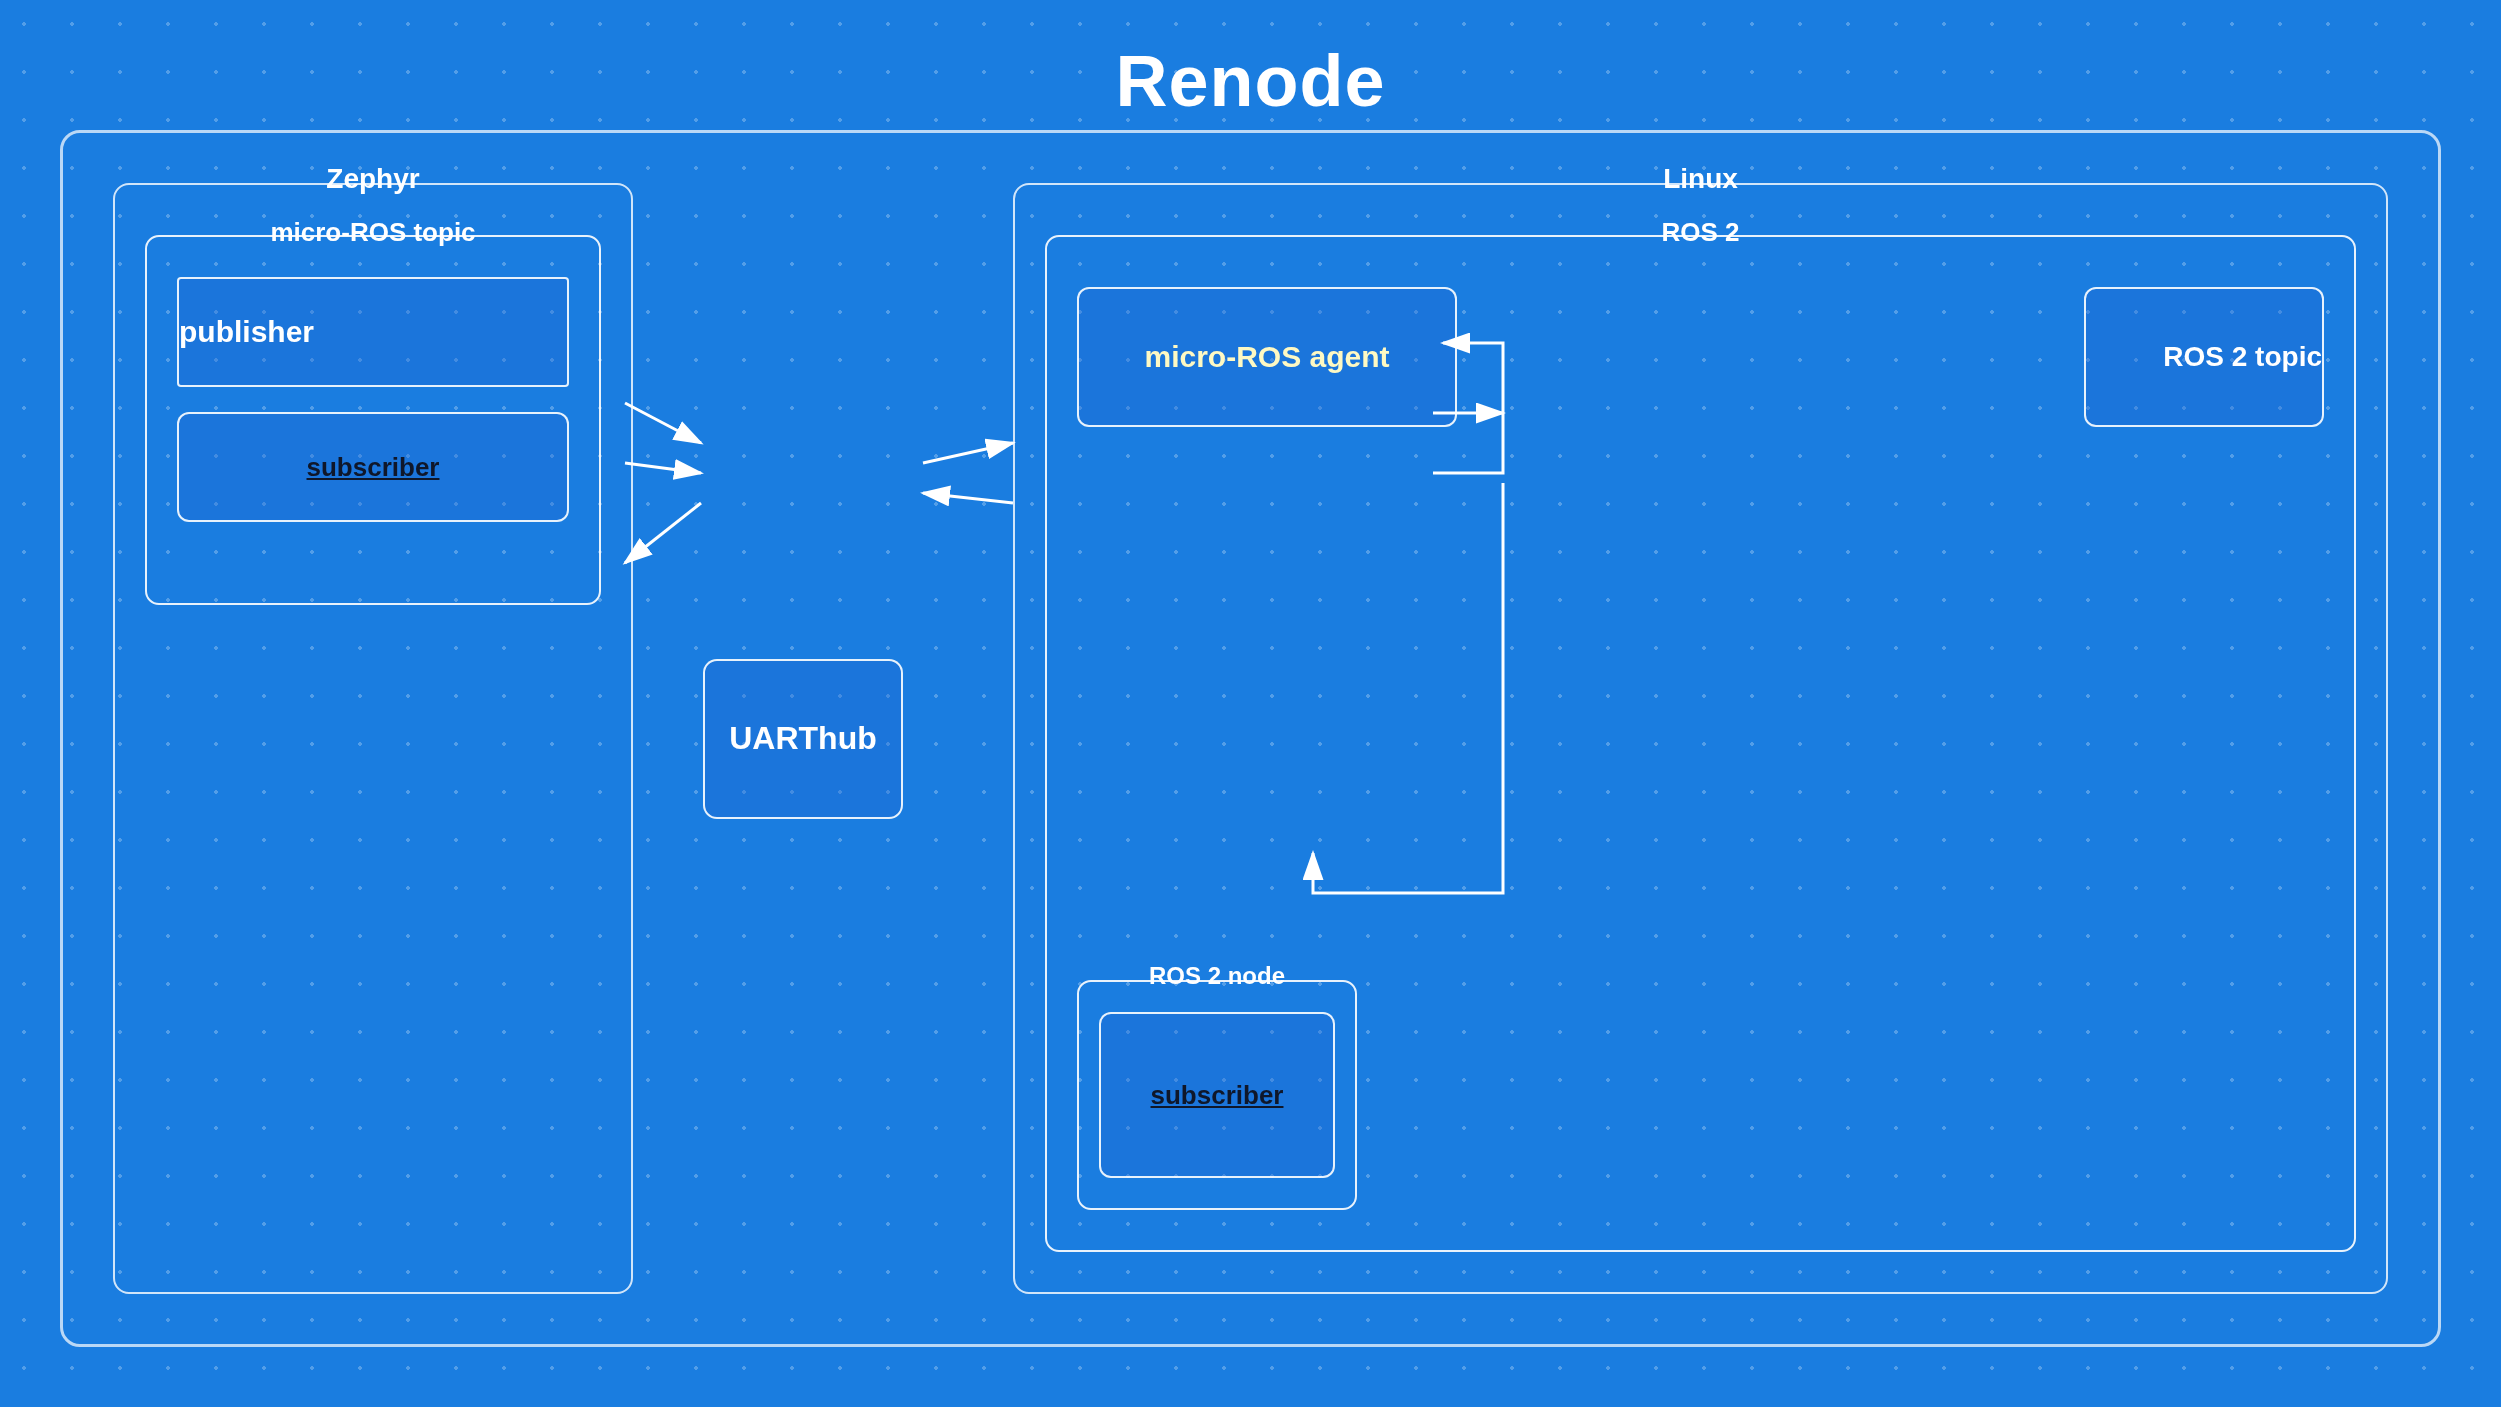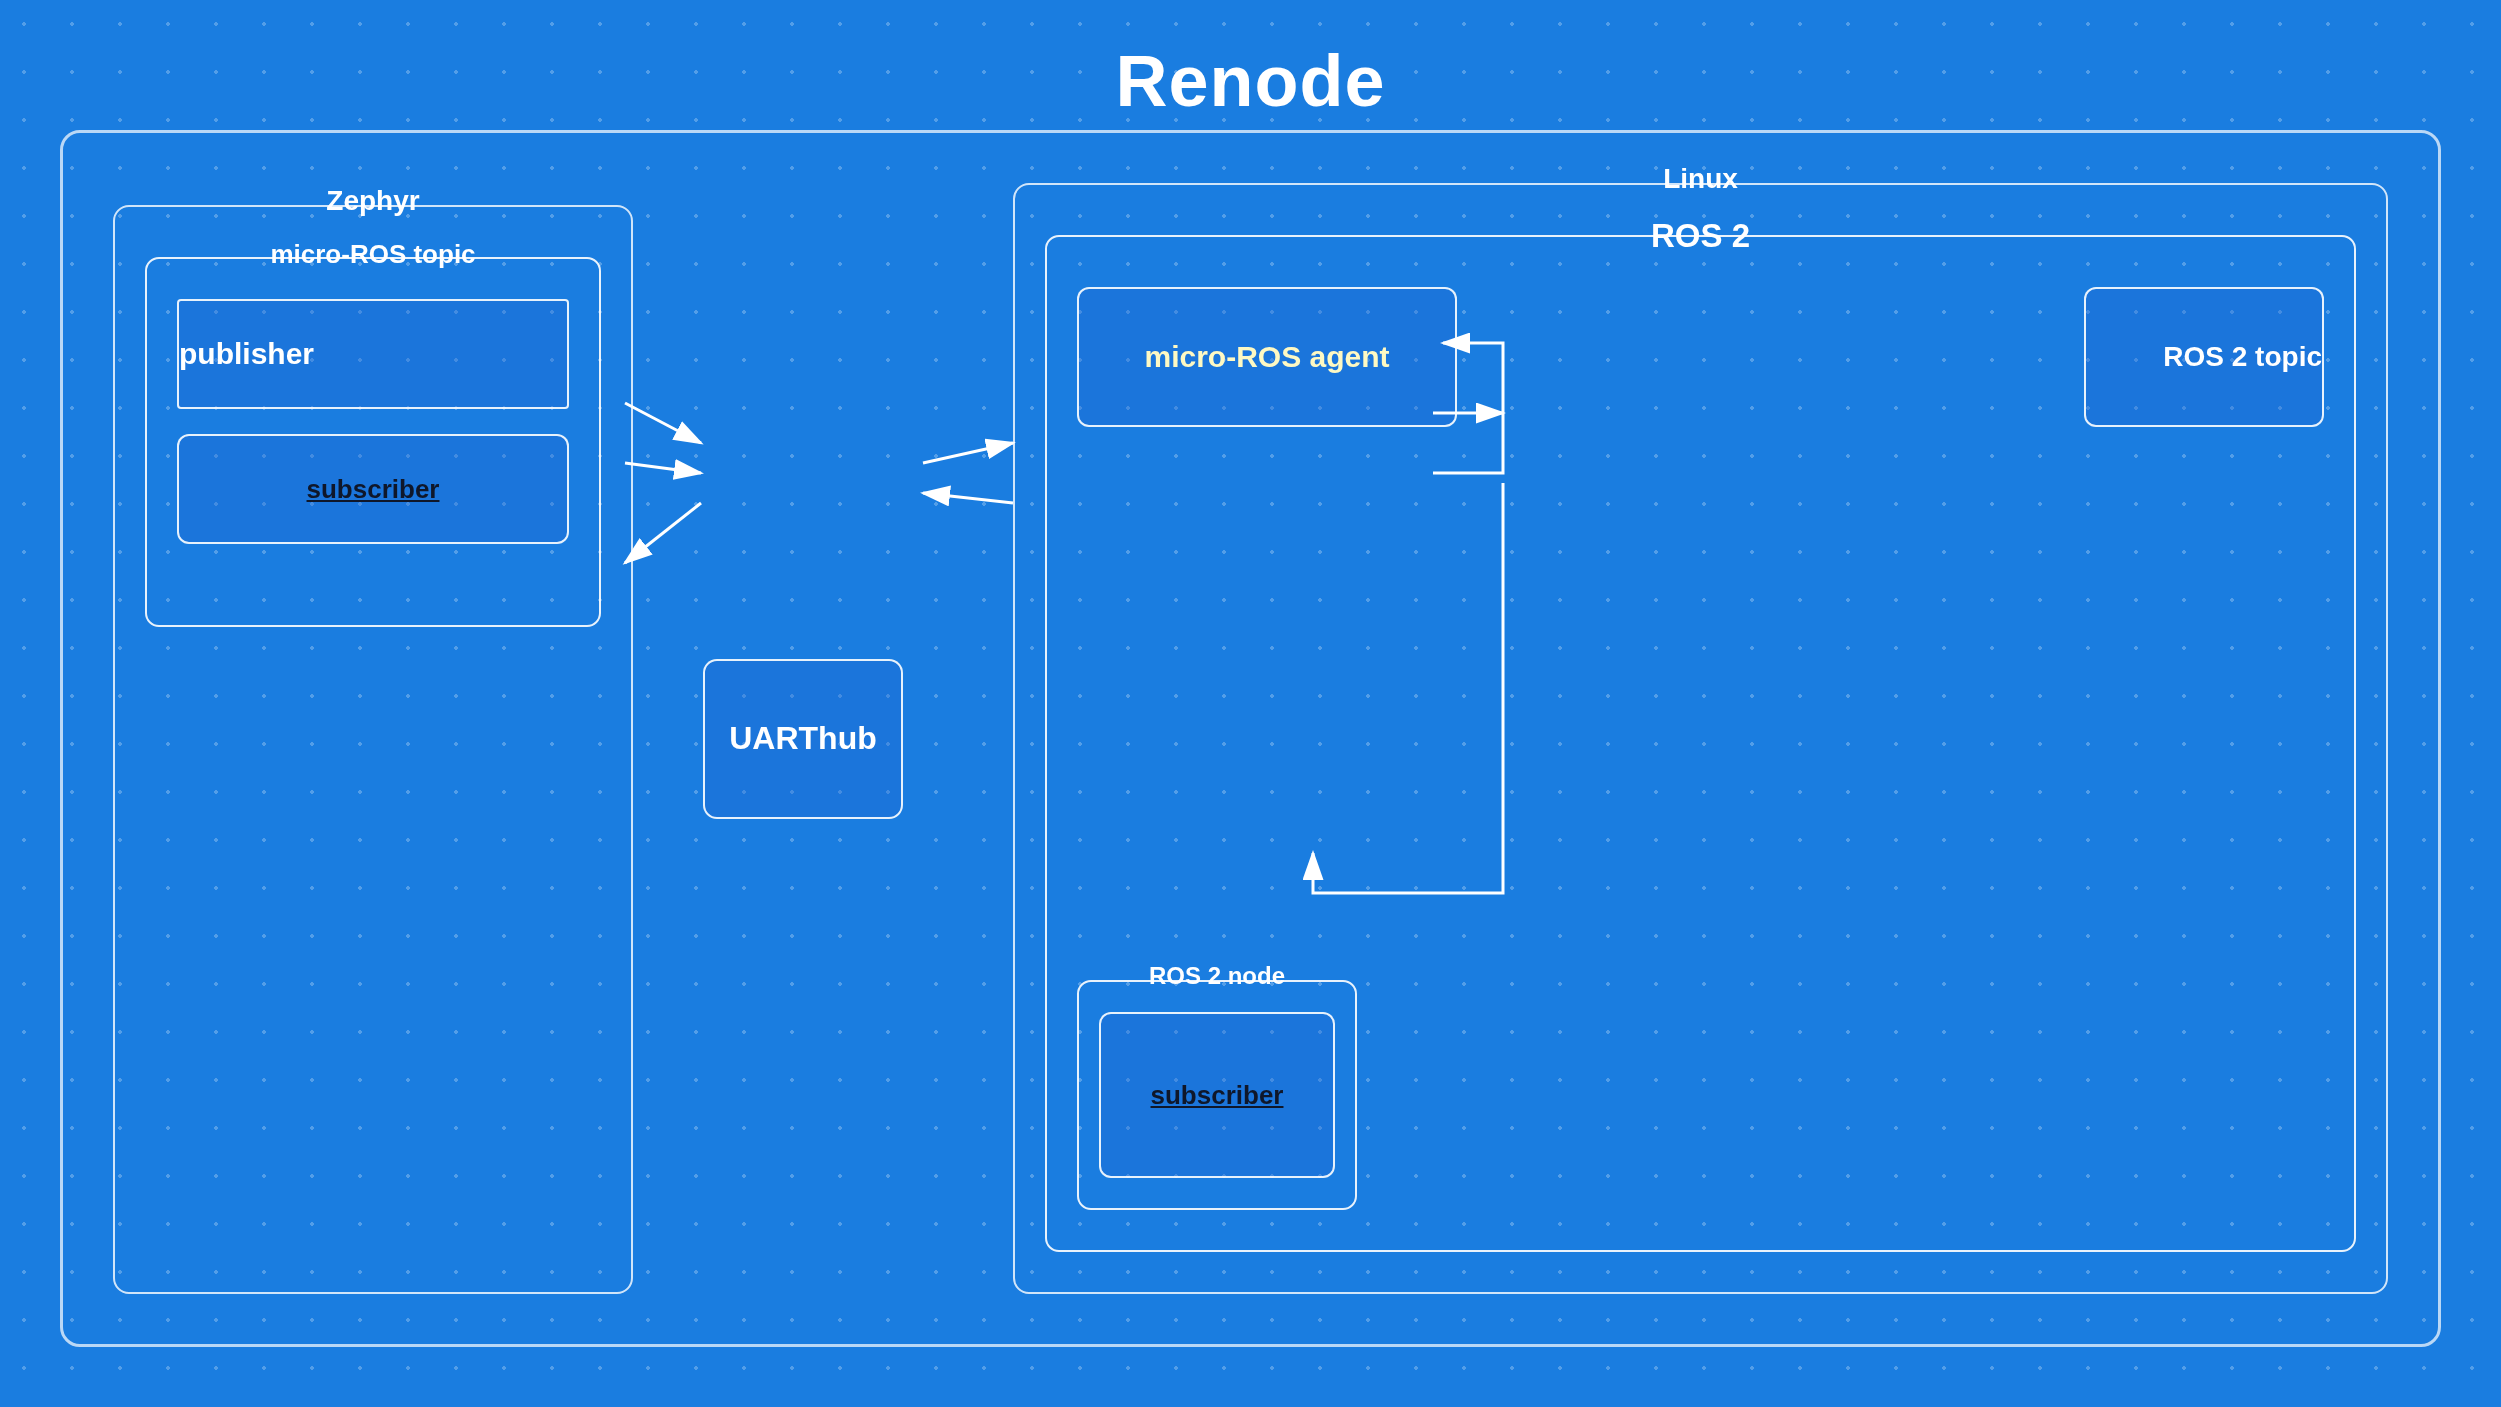--- a/index.html
+++ b/index.html
@@ -47,21 +47,20 @@
     
     .zephyr-box {
       position: absolute;
       top: 50px;
       left: 50px;
       width: 520px;
       bottom: 50px;
       border: 2.5px solid rgba(255,255,255,0.8);
       border-radius: 16px;
       background: transparent;
-      margin-top: 22px;
     }
 
     .zephyr-label {
       position: absolute;
       top: -22px;
       left: 50%;
       transform: translateX(-50%);
       color: white;
       font-size: 28px;
       font-weight: 600;
@@ -190,21 +189,21 @@
       border-radius: 14px;
       background: transparent;
     }
 
     .ros2-label {
       position: absolute;
       top: -20px;
       left: 50%;
       transform: translateX(-50%);
       color: white;
-      font-size: 33px;
+      font-size: 26px;
       font-weight: 700;
       white-space: nowrap;
     }
 
     
     .microros-agent-box {
       position: absolute;
       top: 50px;
       left: 30px;
       width: 380px;

